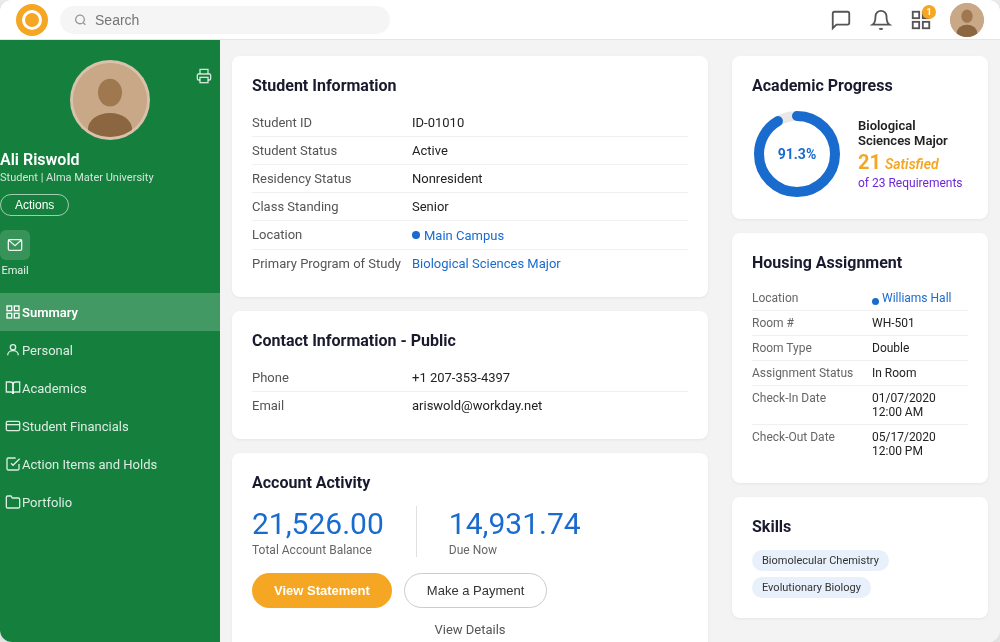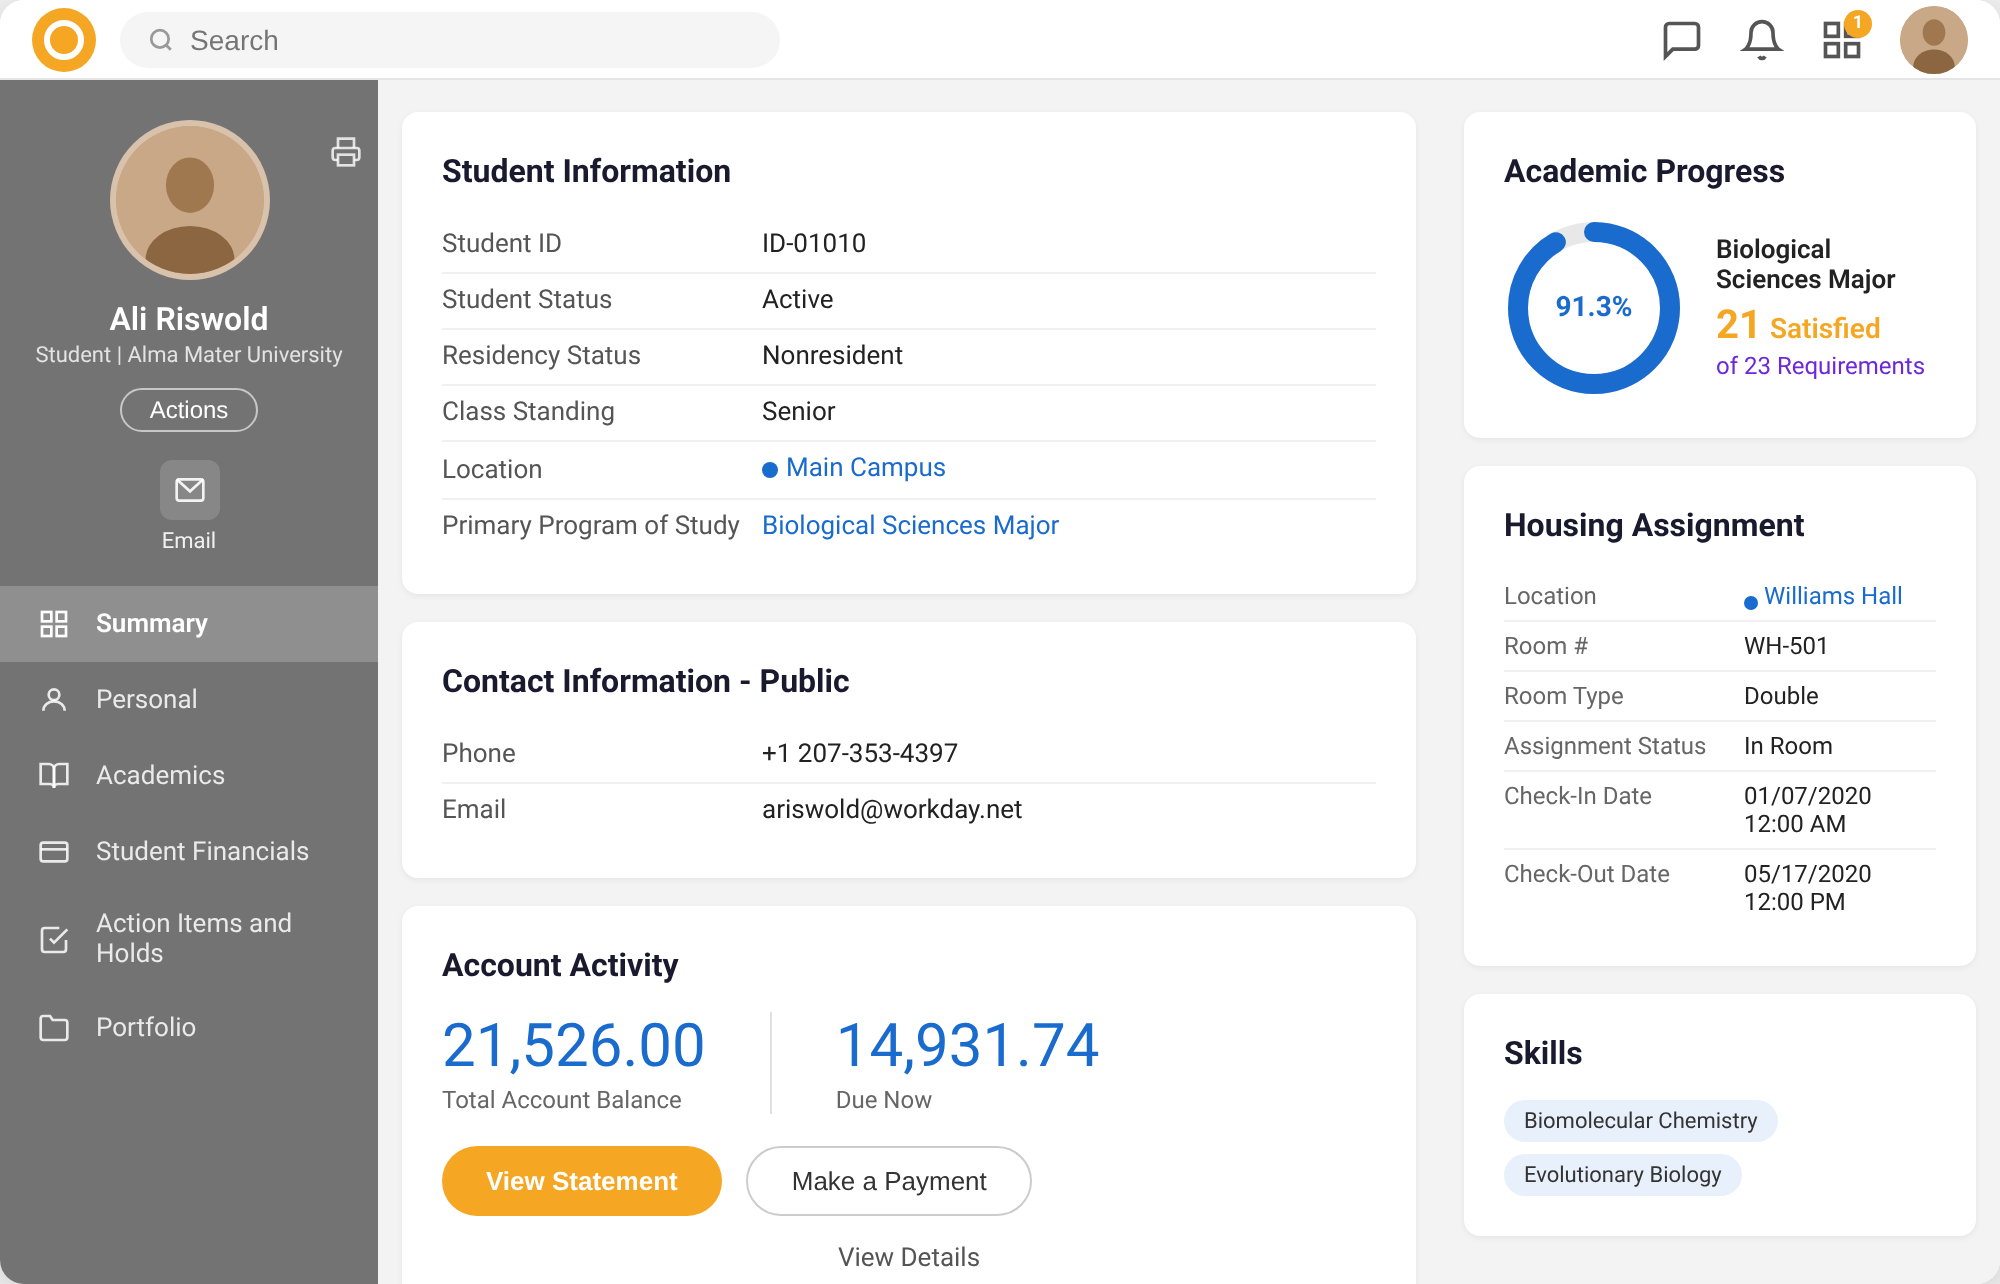--- a/index.html
+++ b/index.html
@@ -14,32 +14,32 @@
     .search-bar input { background: transparent; border: none; outline: none; font-size: 14px; color: #555; width: 100%; }
     .nav-icons { margin-left: auto; display: flex; align-items: center; gap: 18px; }
     .nav-icon { width: 22px; height: 22px; display: flex; align-items: center; justify-content: center; cursor: pointer; position: relative; }
     .nav-avatar { width: 34px; height: 34px; border-radius: 50%; background: #c9a887; overflow: hidden; display: flex; align-items: center; justify-content: center; cursor: pointer; }
     .badge { position: absolute; top: -4px; right: -4px; background: #f5a623; color: #fff; border-radius: 50%; width: 14px; height: 14px; font-size: 9px; display: flex; align-items: center; justify-content: center; font-weight: bold; }
 
     
     .main-layout { display: flex; flex: 1; overflow: hidden; }
 
     
-    .sidebar { width: 189px; background: #737373; flex-shrink: 0; display: flex; flex-direction: column; align-items: center; padding: 20px 0 0 0; overflow-y: auto; }
+    .sidebar { width: 220px; background: #15803d; flex-shrink: 0; display: flex; flex-direction: column; align-items: flex-start; padding: 20px 0 0 0; overflow-y: auto; }
     .sidebar-profile-pic { width: 80px; height: 80px; border-radius: 50%; background: #c9a887; overflow: hidden; margin-bottom: 10px; border: 3px solid rgba(255,255,255,0.3); display: flex; align-items: center; justify-content: center; }
     .sidebar-profile-pic svg { width: 80px; height: 80px; }
     .print-icon { position: absolute; right: 8px; top: 8px; color: rgba(255,255,255,0.8); cursor: pointer; }
     .sidebar-profile-wrap { position: relative; width: 100%; display: flex; justify-content: center; }
     .sidebar-name { color: #fff; font-size: 16px; font-weight: 600; margin-bottom: 2px; }
     .sidebar-role { color: rgba(255,255,255,0.8); font-size: 11px; margin-bottom: 10px; }
     .actions-btn { background: transparent; border: 1px solid rgba(255,255,255,0.6); color: #fff; border-radius: 12px; padding: 3px 14px; font-size: 12px; cursor: pointer; margin-bottom: 14px; }
     .email-btn { display: flex; flex-direction: column; align-items: center; color: rgba(255,255,255,0.9); font-size: 11px; cursor: pointer; margin-bottom: 16px; gap: 4px; }
     .email-icon { width: 30px; height: 30px; background: rgba(255,255,255,0.15); border-radius: 6px; display: flex; align-items: center; justify-content: center; }
     .sidebar-nav { width: 100%; }
-    .nav-item { display: flex; align-items: center; padding: 10px 18px; gap: 12px; cursor: pointer; color: rgba(255,255,255,0.85); font-size: 13px; border-radius: 0; transition: background 0.15s; }
+    .nav-item { display: flex; align-items: center; padding: 10px 4px; cursor: pointer; color: rgba(255,255,255,0.85); font-size: 13px; border-radius: 0; transition: background 0.15s; }
     .nav-item.active { background: rgba(255,255,255,0.2); color: #fff; font-weight: 600; }
     .nav-item-icon { width: 18px; height: 18px; display: flex; align-items: center; justify-content: center; flex-shrink: 0; }
 
     
     .content-area { flex: 1; overflow-y: auto; display: flex; gap: 0; background: #f3f3f3; }
     .content-left { flex: 1; padding: 16px 12px; display: flex; flex-direction: column; gap: 14px; }
     .content-right { width: 280px; padding: 16px 12px; display: flex; flex-direction: column; gap: 14px; flex-shrink: 0; }
 
     
     .card { background: #fff; border-radius: 8px; padding: 20px; box-shadow: 0 1px 3px rgba(0,0,0,0.06); }
@@ -63,21 +63,21 @@
     .btn-secondary { background: #fff; color: #333; border: 1px solid #ccc; border-radius: 20px; padding: 9px 22px; font-size: 13px; cursor: pointer; }
     .view-details { text-align: center; font-size: 13px; color: #555; margin-top: 14px; cursor: pointer; }
 
     
     .progress-section { display: flex; gap: 16px; align-items: center; }
     .donut-wrap { position: relative; width: 90px; height: 90px; flex-shrink: 0; }
     .donut-center { position: absolute; top: 50%; left: 50%; transform: translate(-50%, -50%); font-size: 14px; font-weight: 700; color: #1a6bce; }
     .progress-info { flex: 1; }
     .prog-major { font-size: 13px; font-weight: 600; color: #222; margin-bottom: 2px; }
     .prog-satisfied { font-size: 20px; font-weight: 700; color: #f5a623; }
-    .prog-satisfied-label { font-size: 14px; color: #f5a623; font-weight: 600; }
+    .prog-satisfied-label { font-size: 14px; color: #f5a623; font-weight: 600; font-style: italic; }
     .prog-total { font-size: 12px; color: #6d28d9; margin-top: 2px; }
 
     
     .housing-rows { display: flex; flex-direction: column; gap: 0; }
     .h-row { display: flex; padding: 5px 0; border-bottom: 1px solid #f0f0f0; font-size: 12px; }
     .h-row:last-child { border-bottom: none; }
     .h-label { color: #666; width: 120px; flex-shrink: 0; }
     .h-value { color: #222; }
     .h-value.link { color: #1a6bce; cursor: pointer; display: flex; align-items: center; gap: 3px; }
 

